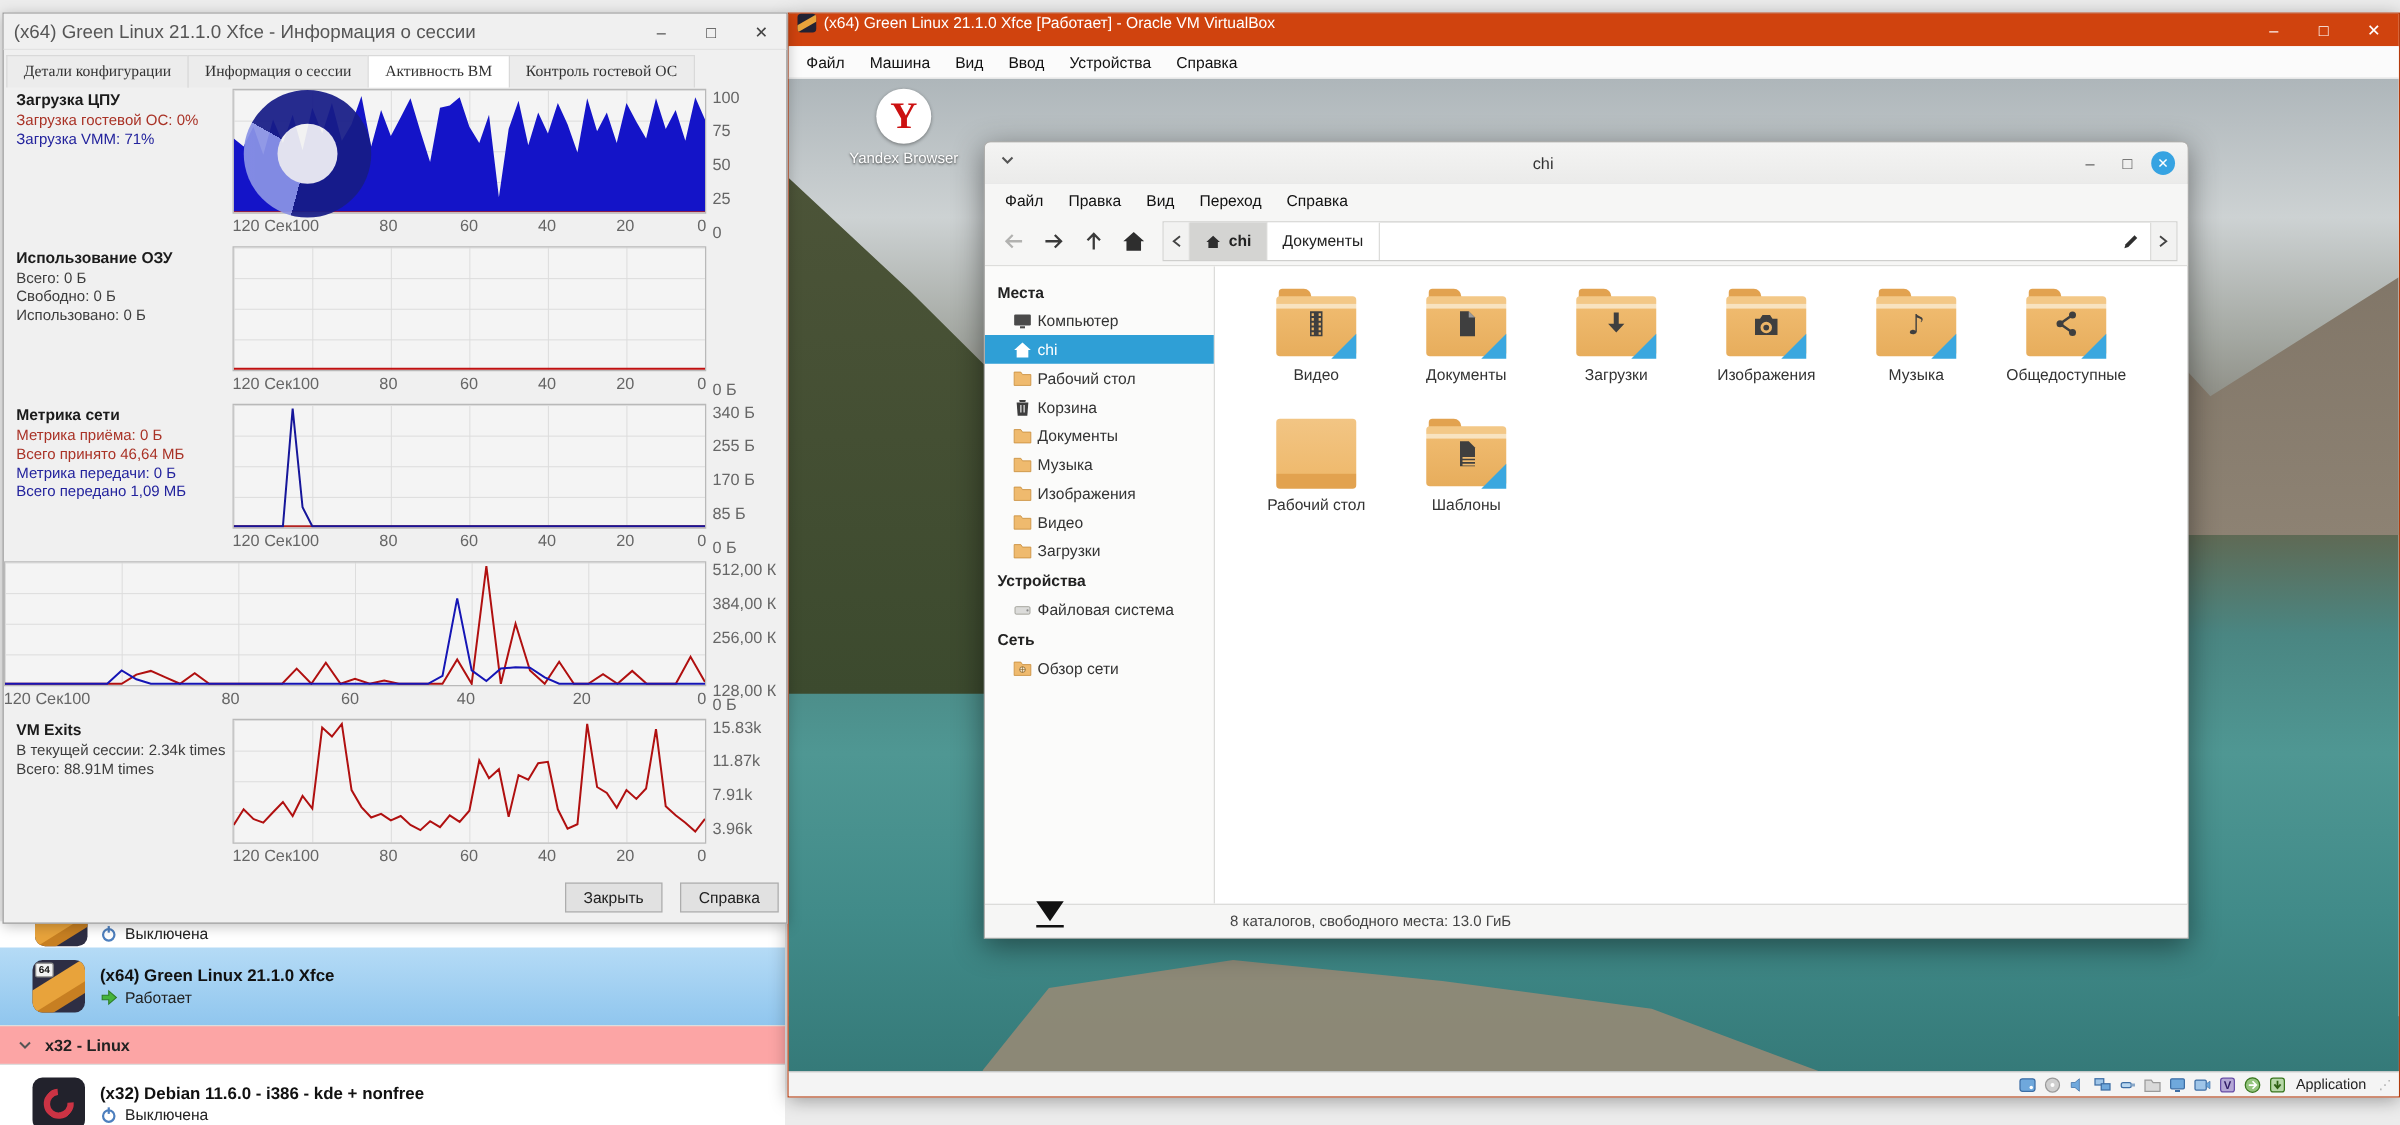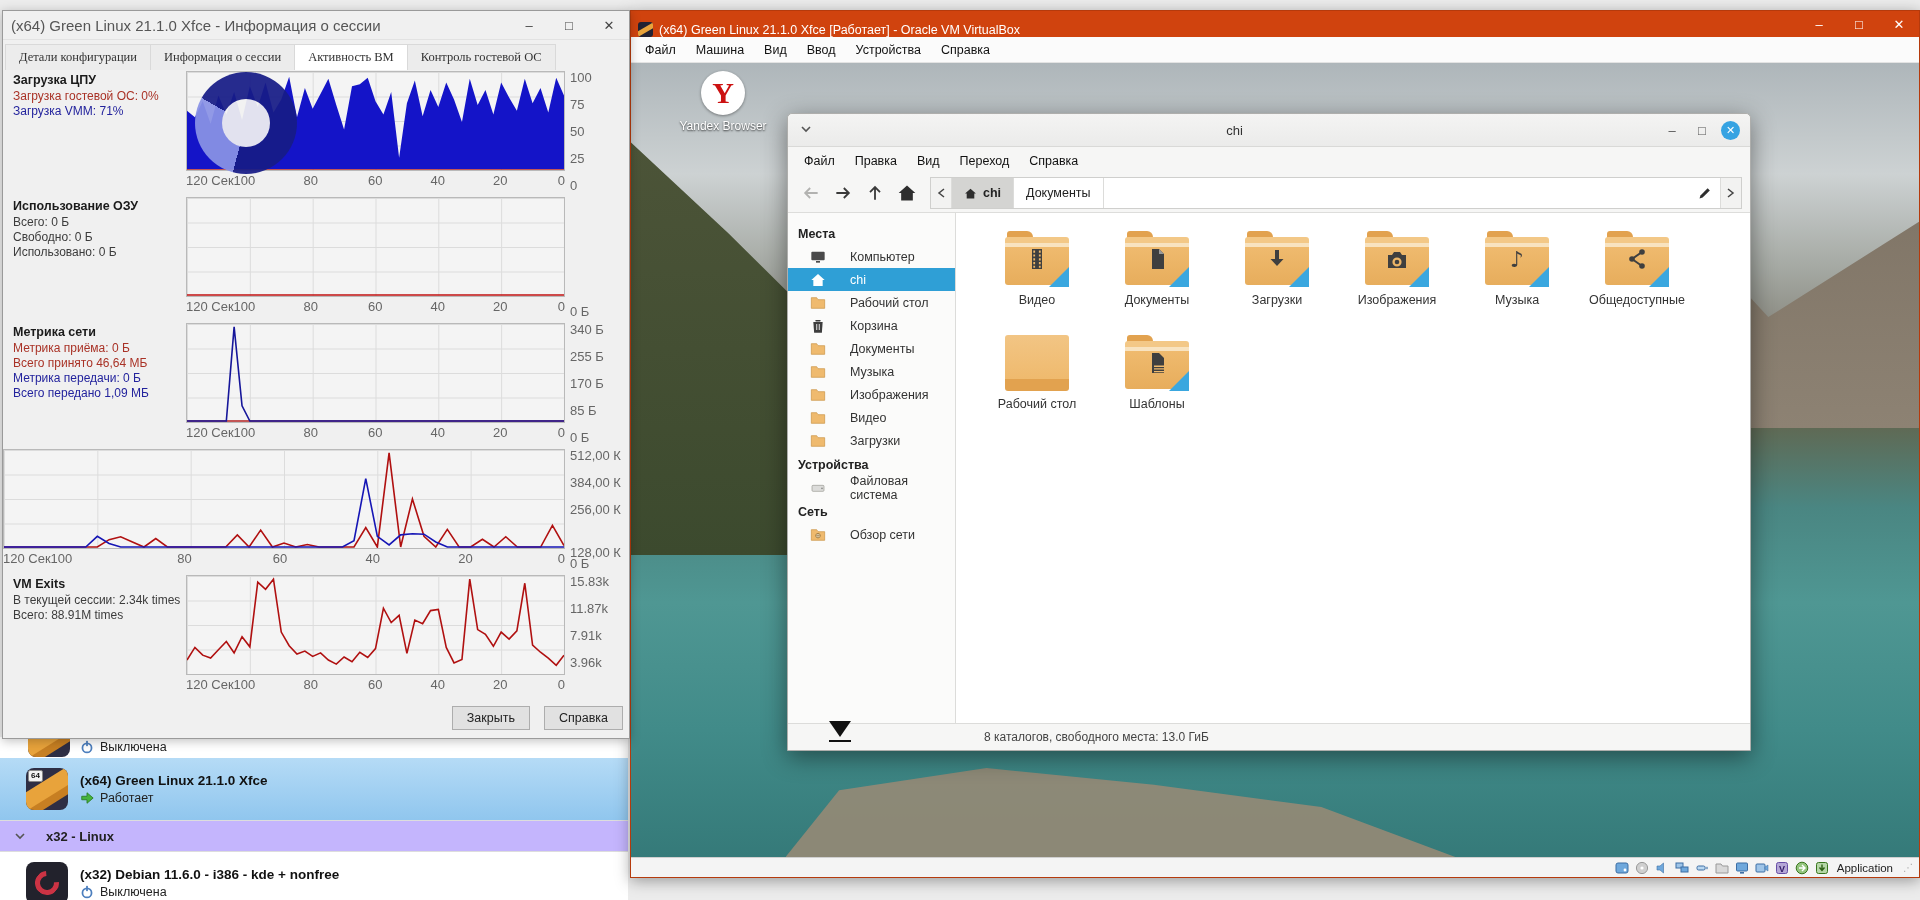--- a/index.html
+++ b/index.html
@@ -43,27 +43,27 @@
   .vm-row.selected{background:linear-gradient(180deg,#b5dbf6,#90c6ee);}
   .vm-ico{width:42px;height:42px;border-radius:8px;background:#2e2e44;position:relative;flex:0 0 auto;overflow:hidden;}
   .vm-ico .ribbon{position:absolute;left:-8px;top:12px;width:60px;height:16px;background:#e8a33b;transform:rotate(-32deg);box-shadow:0 8px 0 #c77f22;}
   .vm-badge{position:absolute;left:2px;top:2px;background:#f2f2f2;color:#111;font-size:8px;font-weight:bold;
             padding:0 2px;border:1px solid #888;border-radius:2px;line-height:10px;}
   .vm-ico.debian{background:#22222c;}
   .vm-ico.debian .swirl{position:absolute;inset:9px;border:5px solid #cc3344;border-top-color:transparent;border-radius:50%;transform:rotate(40deg);}
   .vm-name{font-size:13.5px;font-weight:bold;color:#111;}
   .vm-status{display:flex;align-items:center;gap:6px;font-size:12.5px;color:#222;margin-top:3px;}
   .st-ic{width:14px;height:14px;display:inline-block;}
-  .mgr-group{height:30px;display:flex;align-items:center;gap:20px;background:#c4b5fd;border-top:1px solid #ddd;border-bottom:1px solid #ddd;
+  .mgr-group{height:30px;display:flex;align-items:center;gap:10px;background:#fca5a5;border-top:1px solid #ddd;border-bottom:1px solid #ddd;
              font-size:13px;font-weight:bold;color:#222;padding-left:14px;}
   .chev{width:12px;height:12px;}
   
   #vm-win{position:absolute;left:630px;top:10px;width:1288px;height:866px;border:1px solid #b53a0c;
           display:flex;flex-direction:column;box-shadow:0 3px 14px rgba(0,0,0,.35);z-index:4;background:#fff;}
-  .vm-titlebar{height:26px;background:#d0430e;display:flex;align-items:flex-end;color:#fff;font-size:12.5px;flex:0 0 auto;}
+  .vm-titlebar{height:26px;background:#d0430e;display:flex;align-items:flex-start;color:#fff;font-size:12.5px;flex:0 0 auto;}
   .vm-tico{width:15px;height:15px;margin:0 6px 0 7px;border-radius:3px;background:#223;position:relative;overflow:hidden;flex:0 0 auto;}
   .vm-tico::after{content:"";position:absolute;left:-4px;top:5px;width:24px;height:5px;background:#e8a33b;transform:rotate(-30deg);}
   .vm-title{flex:1;white-space:nowrap;overflow:hidden;}
   .vm-titlebar .wbtn{color:#fff;font-size:13px;}
   .vm-menubar{height:25px;background:#fbfbfb;border-bottom:1px solid #e3e3e3;display:flex;align-items:center;padding-left:4px;flex:0 0 auto;}
   .vm-menubar .mitem,.t-menubar .mitem{font-size:12.5px;color:#111;padding:3px 10px;}
   .vm-screen{flex:1;position:relative;overflow:hidden;display:flex;flex-direction:column;}
   .wall{position:absolute;inset:0;background:linear-gradient(180deg,#aeb6ba 0%,#cdd2d3 14%,#a4a8a2 26%,#828076 36%,#5f6a55 46%,#4a8682 56%,#4f9793 68%,#418b89 84%,#357a79 100%);}
   .wall-mtn{position:absolute;left:35%;top:6%;width:65%;height:40%;background:linear-gradient(180deg,#7b7062,#8d8273);
             clip-path:polygon(0 100%,12% 40%,26% 70%,40% 10%,55% 55%,68% 25%,82% 65%,100% 35%,100% 100%);}
@@ -89,23 +89,23 @@
   .t-toolbar{height:38px;display:flex;align-items:center;background:#f6f6f5;border-bottom:1px solid #dddddb;padding:0 8px;gap:2px;}
   .nav-btn{width:30px;height:28px;display:flex;align-items:center;justify-content:center;border-radius:3px;}
   .pathbar{flex:1;display:flex;align-items:stretch;height:30px;border:1px solid #cfcfcd;background:#fff;margin-left:6px;}
   .pb-prev,.pb-next{width:20px;display:flex;align-items:center;justify-content:center;color:#333;background:#f2f2f1;border-right:1px solid #dcdcda;}
   .pb-next{border-right:none;border-left:1px solid #dcdcda;}
   .pb-btn{display:flex;align-items:center;gap:6px;padding:0 12px;font-size:12.5px;color:#222;border-right:1px solid #dcdcda;background:#fff;}
   .pb-btn.current{background:#d4d4d2;font-weight:bold;}
   .pb-spacer{flex:1;}
   .pb-edit{width:32px;display:flex;align-items:center;justify-content:center;}
   .t-body{flex:1;display:flex;overflow:hidden;}
-  .t-side{width:168px;background:#fbfbfa;border-right:1px solid #dcdcda;padding-top:8px;box-sizing:border-box;}
+  .t-side{width:184px;background:#fbfbfa;border-right:1px solid #dcdcda;padding-top:8px;box-sizing:border-box;}
   .side-head{font-size:12.5px;font-weight:bold;color:#222;padding:6px 0 4px 10px;}
-  .side-row{display:flex;align-items:center;gap:24px;height:23px;padding-left:22px;font-size:12.5px;color:#333;}
+  .side-row{display:flex;align-items:center;gap:4px;height:23px;padding-left:22px;font-size:12.5px;color:#333;}
   .side-row.selected{background:#2f9fd6;color:#fff;}
   .side-ic{width:16px;height:16px;flex:0 0 auto;display:flex;}
   .t-files{flex:1;background:#fff;padding:18px 0 0 26px;display:grid;grid-template-columns:repeat(6,120px);
            grid-auto-rows:104px;align-content:start;}
   .folder{width:110px;text-align:center;}
   .f-icon{position:relative;width:64px;height:56px;margin:0 auto;}
   .f-tab{position:absolute;left:2px;top:0;width:26px;height:12px;border-radius:3px 6px 0 0;background:#e2a24f;}
   .f-body{position:absolute;left:0;top:6px;width:64px;height:48px;border-radius:3px;
           background:linear-gradient(180deg,#f3c887 0%,#f3c887 12%,#f8e3c0 13%,#f8e3c0 20%,#efba6e 21%,#e7ad5c 100%);}
   .f-emblem{position:absolute;left:20px;top:16px;width:24px;height:24px;}

